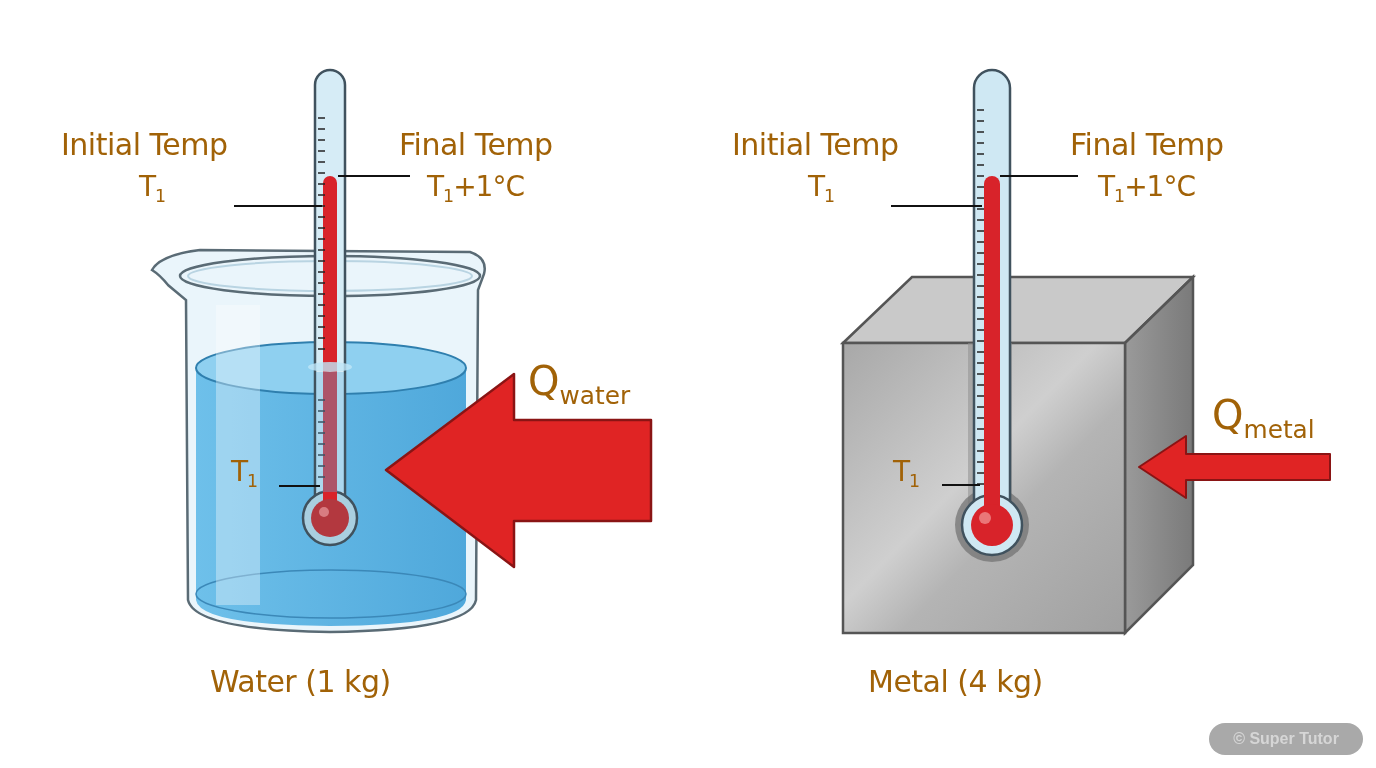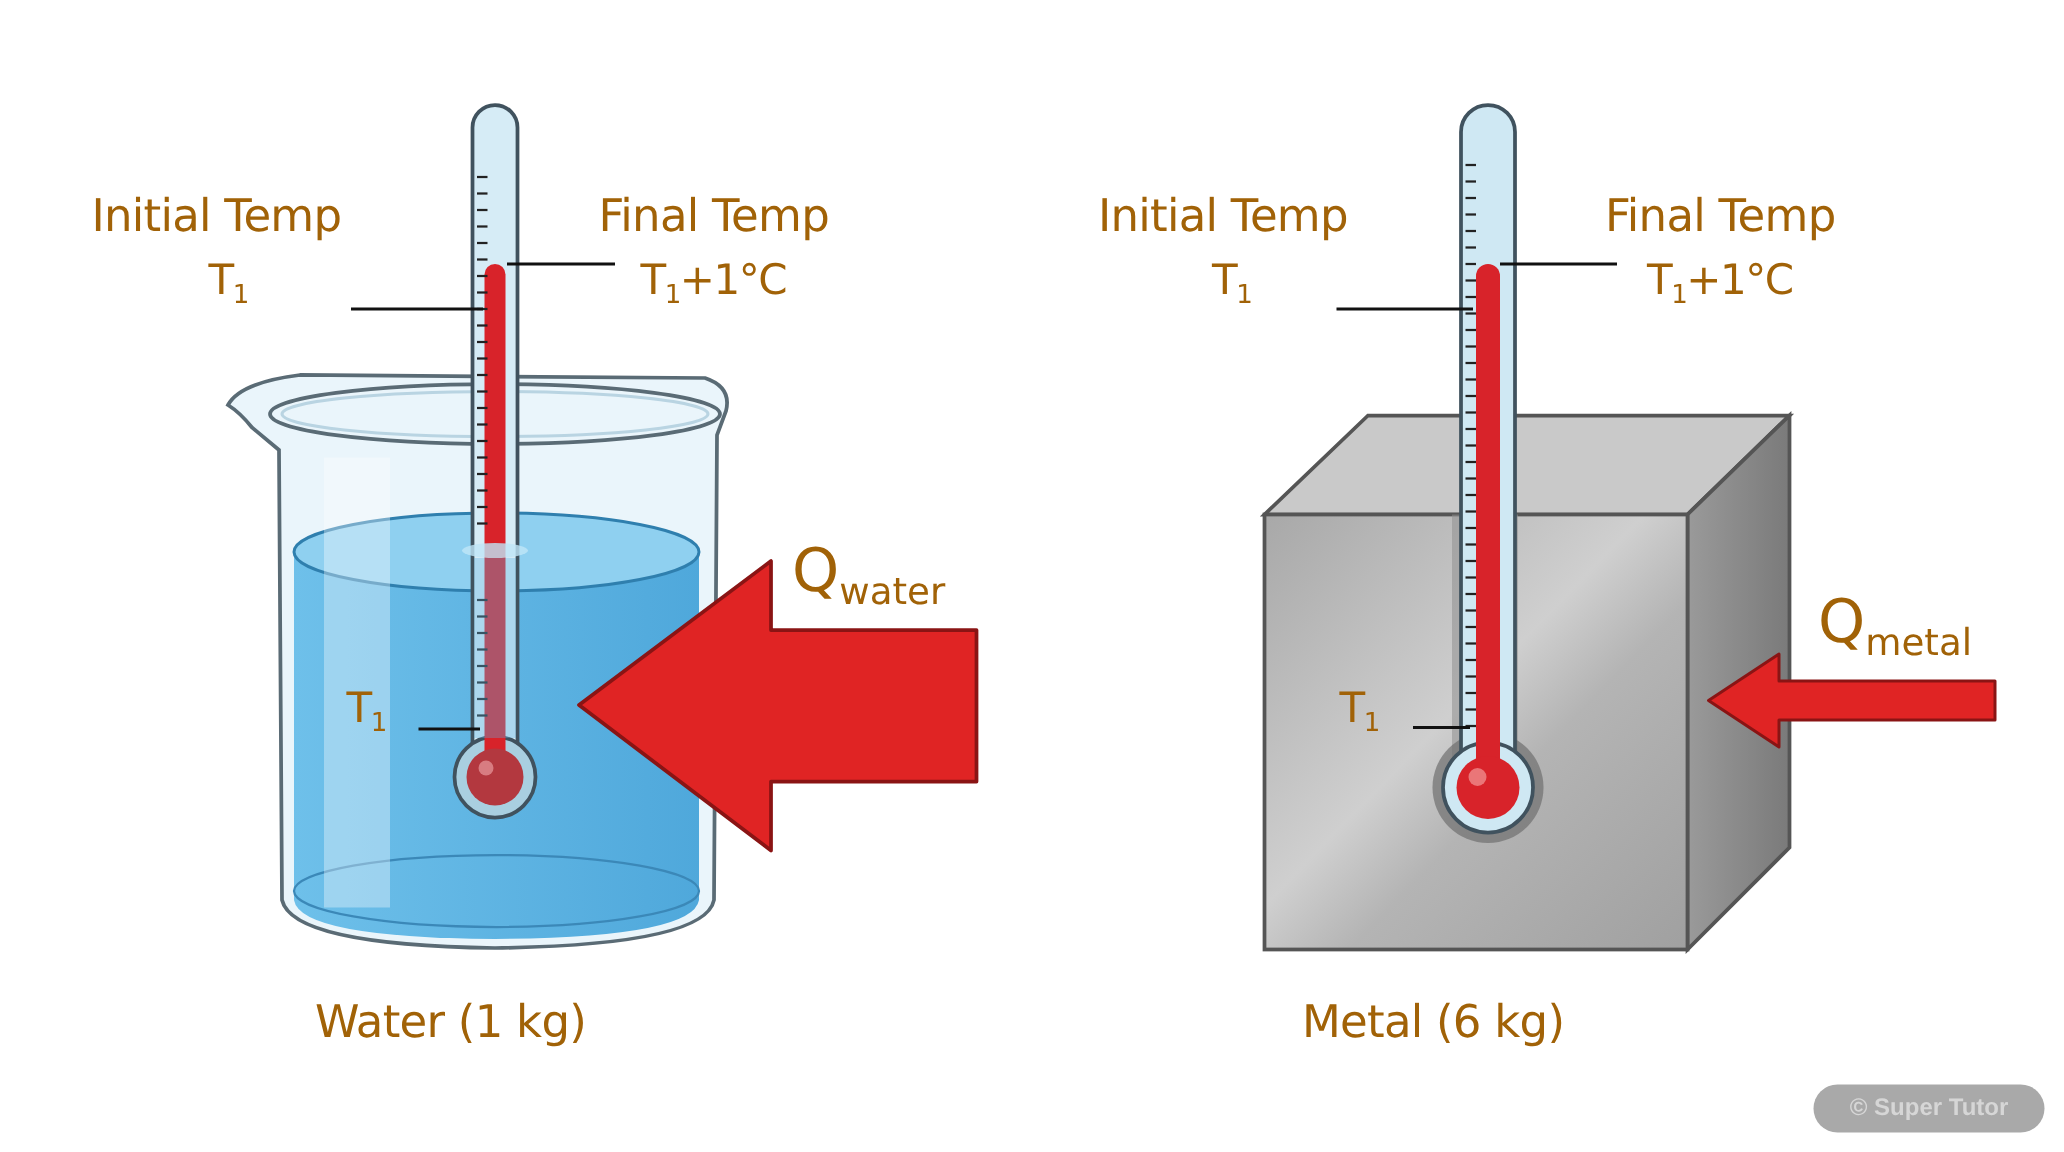--- a/index.html
+++ b/index.html
@@ -177,15 +177,15 @@
 <div class="lbl cap" style="left:732px; top:127px;">Initial Temp</div>
 <div class="lbl temp" style="left:808px; top:170px;"><span>T</span><sub>1</sub></div>
 
 <div class="lbl cap" style="left:1070px; top:127px;">Final Temp</div>
 <div class="lbl temp" style="left:1098px; top:170px;"><span>T</span><sub>1</sub><span>+1°C</span></div>
 
 <div class="lbl temp" style="left:893px; top:455px;"><span>T</span><sub>1</sub></div>
 
 <div class="lbl q" style="left:1212px; top:392px;"><span>Q</span><sub>metal</sub></div>
 
-<div class="lbl title" style="left:868px; top:664px;">Metal (6 kg)</div>
+<div class="lbl title" style="left:868px; top:664px;">Metal (4 kg)</div>
 
 <div class="badge">© Super Tutor</div>
 
 </body></html>

